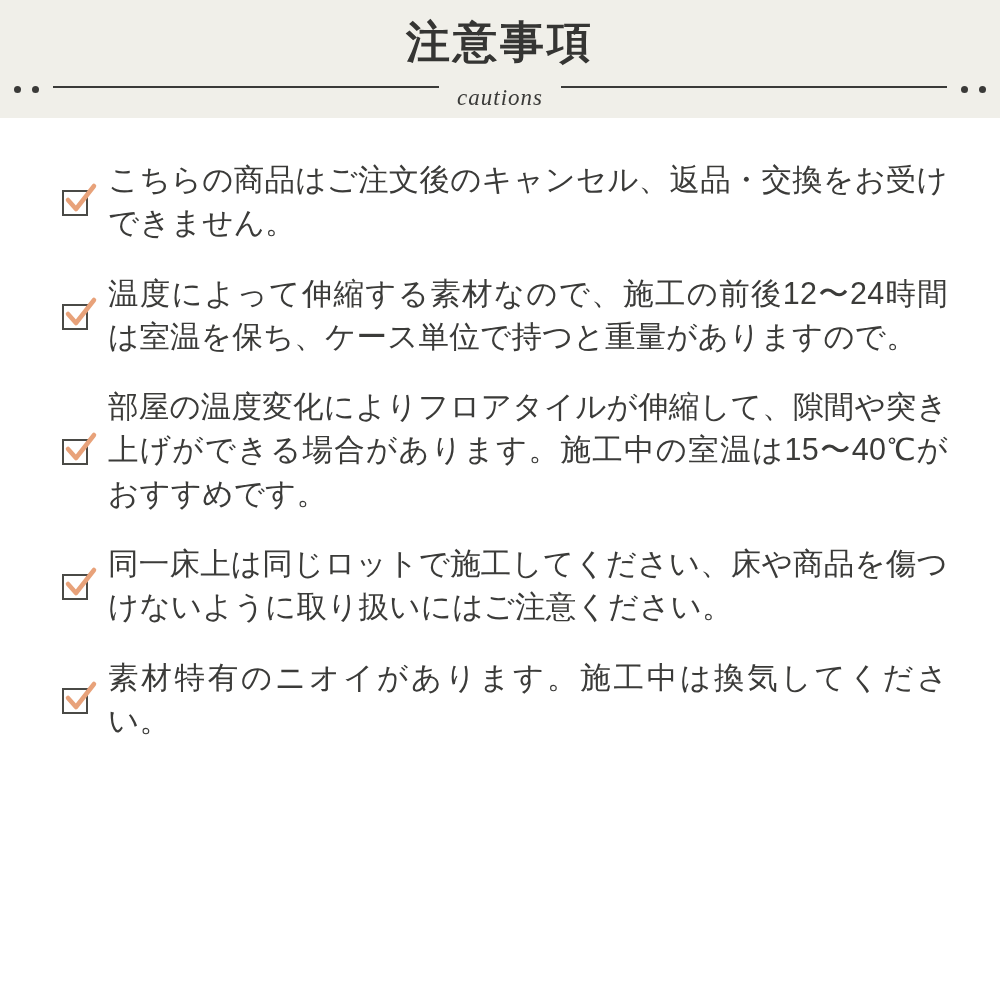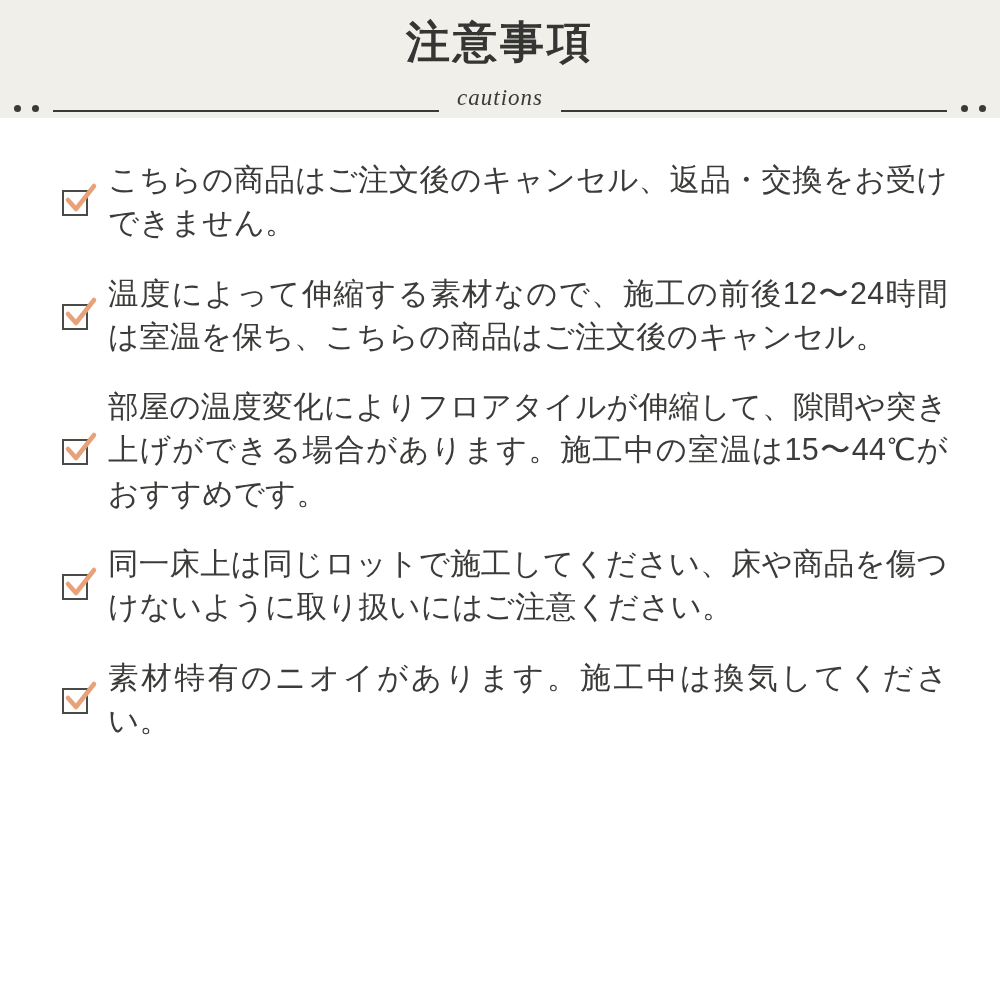--- a/index.html
+++ b/index.html
@@ -45,21 +45,21 @@
     line-height: 1.1;
   }
 
   .rule-row {
     position: absolute;
     top: 86px;
     left: 0;
     width: 100%;
     height: 26px;
     display: flex;
-    align-items: flex-end;
+    align-items: flex-start;
   }
 
   .dots {
     display: flex;
     align-items: center;
     gap: 11px;
     padding: 0 14px;
   }
   .dot {
     width: 7px;
@@ -175,31 +175,31 @@
       <div class="item-text">こちらの商品はご注文後のキャンセル、返品・交換をお受けできません。</div>
     </div>
 
     <div class="item">
       <div class="check">
         <span class="box"></span>
         <svg viewBox="0 0 34 34" aria-hidden="true">
           <path d="M5 17 L13 26 L31 3" fill="none" stroke="#e8a27a" stroke-width="4.5" stroke-linecap="round" stroke-linejoin="round"></path>
         </svg>
       </div>
-      <div class="item-text">温度によって伸縮する素材なので、施工の前後12〜24時間は室温を保ち、こちらの商品はご注文後のキャンセル。</div>
-    </div>
-
-    <div class="item">
-      <div class="check">
-        <span class="box"></span>
-        <svg viewBox="0 0 34 34" aria-hidden="true">
-          <path d="M5 17 L13 26 L31 3" fill="none" stroke="#e8a27a" stroke-width="4.5" stroke-linecap="round" stroke-linejoin="round"></path>
-        </svg>
-      </div>
-      <div class="item-text">部屋の温度変化によりフロアタイルが伸縮して、隙間や突き上げができる場合があります。施工中の室温は15〜44℃がおすすめです。</div>
+      <div class="item-text">温度によって伸縮する素材なので、施工の前後12〜24時間は室温を保ち、ケース単位で持つと重量がありますので。</div>
+    </div>
+
+    <div class="item">
+      <div class="check">
+        <span class="box"></span>
+        <svg viewBox="0 0 34 34" aria-hidden="true">
+          <path d="M5 17 L13 26 L31 3" fill="none" stroke="#e8a27a" stroke-width="4.5" stroke-linecap="round" stroke-linejoin="round"></path>
+        </svg>
+      </div>
+      <div class="item-text">部屋の温度変化によりフロアタイルが伸縮して、隙間や突き上げができる場合があります。施工中の室温は15〜40℃がおすすめです。</div>
     </div>
 
 
     <div class="item">
       <div class="check">
         <span class="box"></span>
         <svg viewBox="0 0 34 34" aria-hidden="true">
           <path d="M5 17 L13 26 L31 3" fill="none" stroke="#e8a27a" stroke-width="4.5" stroke-linecap="round" stroke-linejoin="round"></path>
         </svg>
       </div>

